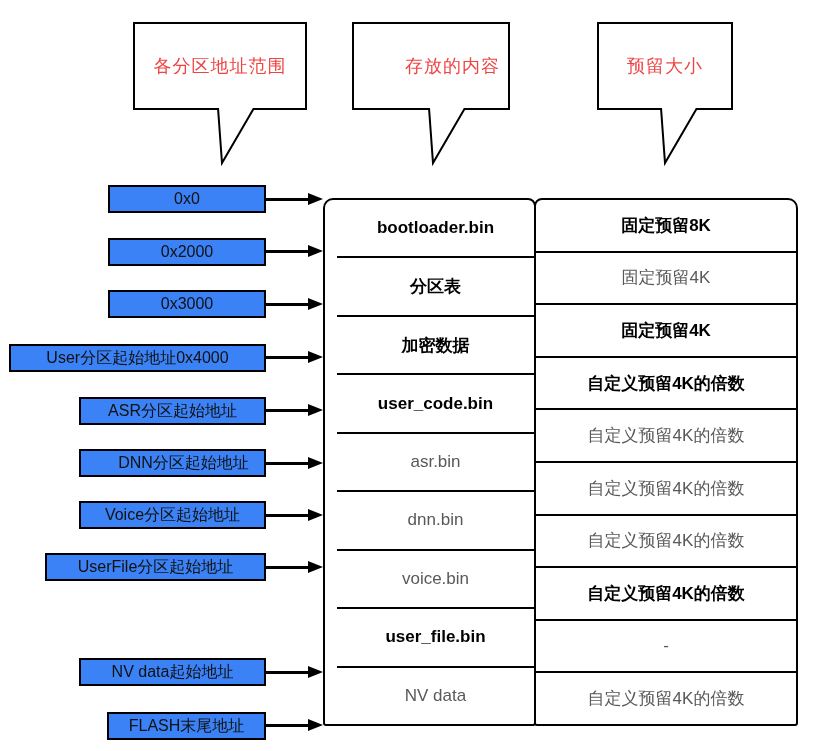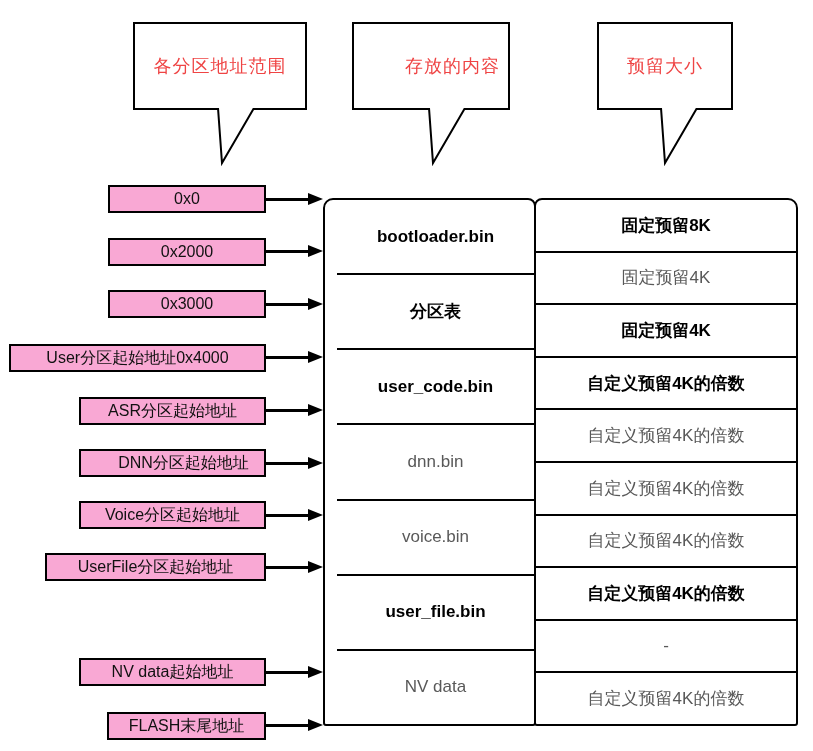--- a/index.html
+++ b/index.html
@@ -12,21 +12,21 @@
   .callout{
     position:absolute;box-sizing:border-box;height:88px;
     border:2px solid #000;background:#fff;
     display:flex;align-items:center;justify-content:center;
     font-size:18px;letter-spacing:1px;color:#ef4444;
   }
   .tail{position:absolute;z-index:2;}
   
   .addr{
     position:absolute;box-sizing:border-box;height:28px;
-    border:2px solid #000;background:#f9a8d4;
+    border:2px solid #000;background:#3b82f6;
     display:flex;align-items:center;justify-content:center;
     font-size:16px;color:#111;white-space:nowrap;
   }
   
   .arrow{position:absolute;width:59px;height:13px;}
   .arrow .shaft{position:absolute;left:0;top:5px;width:46px;height:3px;background:#000;}
   .arrow .head{
     position:absolute;left:44px;top:0;width:0;height:0;
     border-left:15px solid #000;border-top:6.5px solid transparent;border-bottom:6.5px solid transparent;
   }
@@ -143,23 +143,29 @@
   </div>
 
 <div class="tcol left">
   <div class="cell">
       <span class="strong">bootloader.bin</span>
     </div>
   <div class="cell">
       <span class="strong">分区表</span>
     </div>
   <div class="cell">
+      <span class="strong">加密数据</span>
+    </div>
+  <div class="cell">
       <span class="strong">user_code.bin</span>
     </div>
   <div class="cell">
+      <span class="muted">asr.bin</span>
+    </div>
+  <div class="cell">
       <span class="muted">dnn.bin</span>
     </div>
   <div class="cell">
       <span class="muted">voice.bin</span>
     </div>
   <div class="cell">
       <span class="strong">user_file.bin</span>
     </div>
   <div class="cell">
       <span class="muted">NV data</span>

